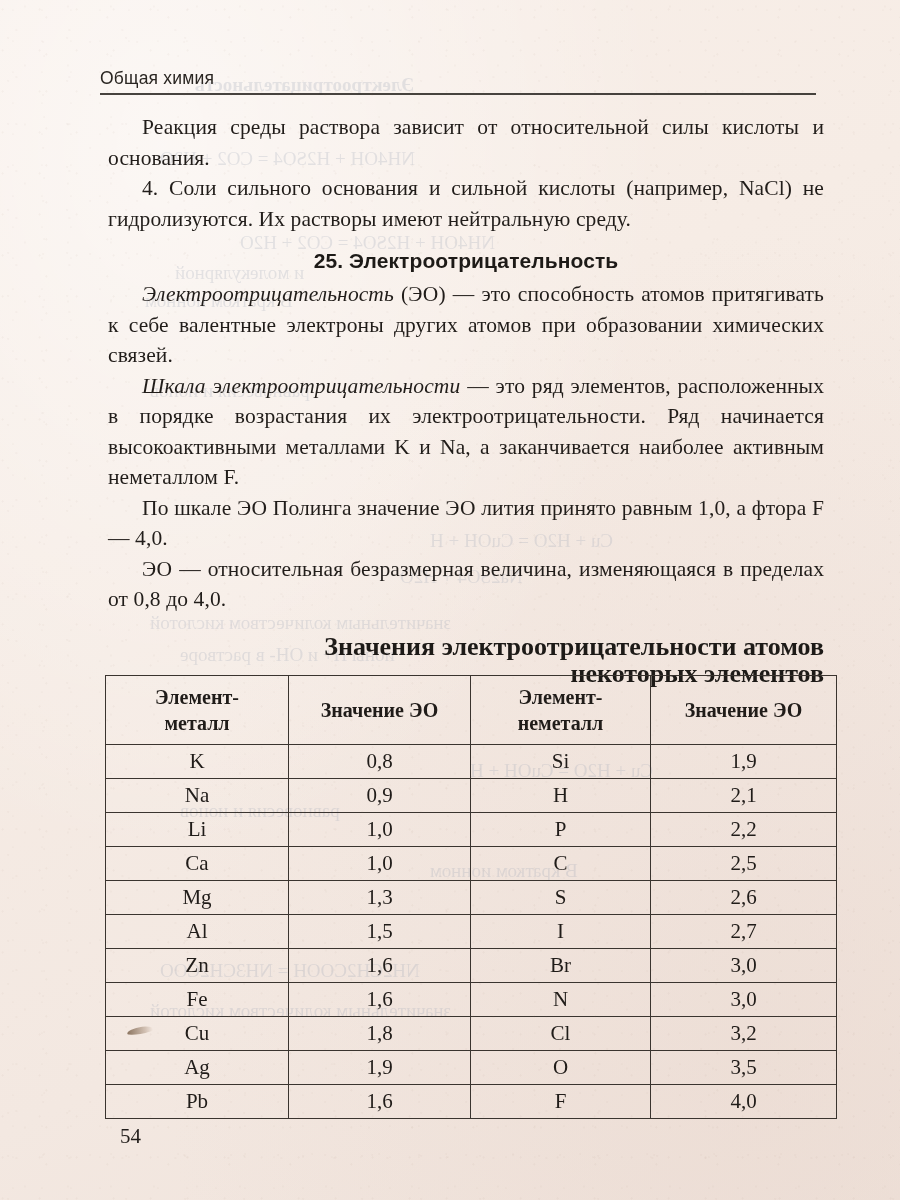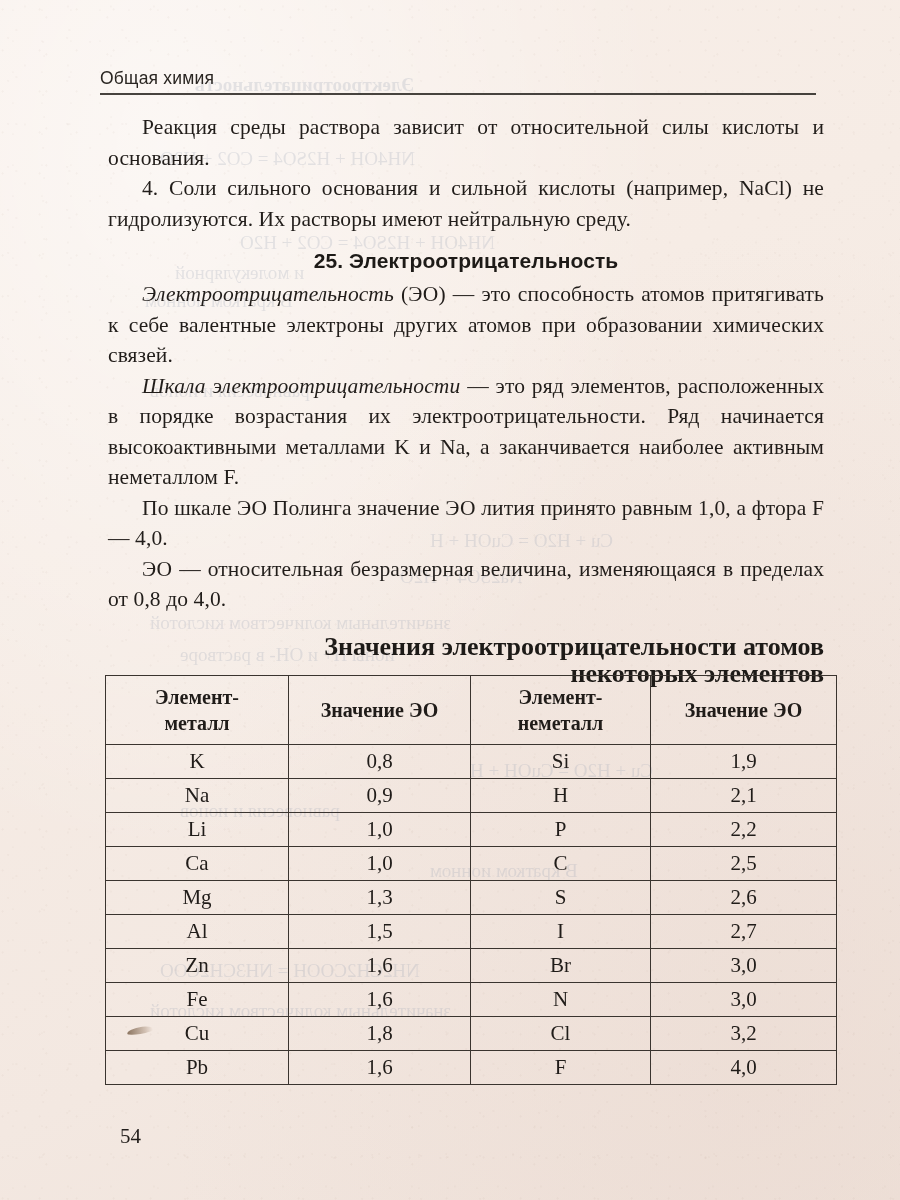--- a/index.html
+++ b/index.html
@@ -281,20 +281,26 @@
           <td>N</td>
           <td>3,0</td>
         </tr>
         <tr>
           <td>Cu</td>
           <td>1,8</td>
           <td>Cl</td>
           <td>3,2</td>
         </tr>
         <tr>
+          <td>Ag</td>
+          <td>1,9</td>
+          <td>O</td>
+          <td>3,5</td>
+        </tr>
+        <tr>
           <td>Pb</td>
           <td>1,6</td>
           <td>F</td>
           <td>4,0</td>
         </tr>
       </tbody>
   </table>
 
   <div class="smudge"></div>
 

